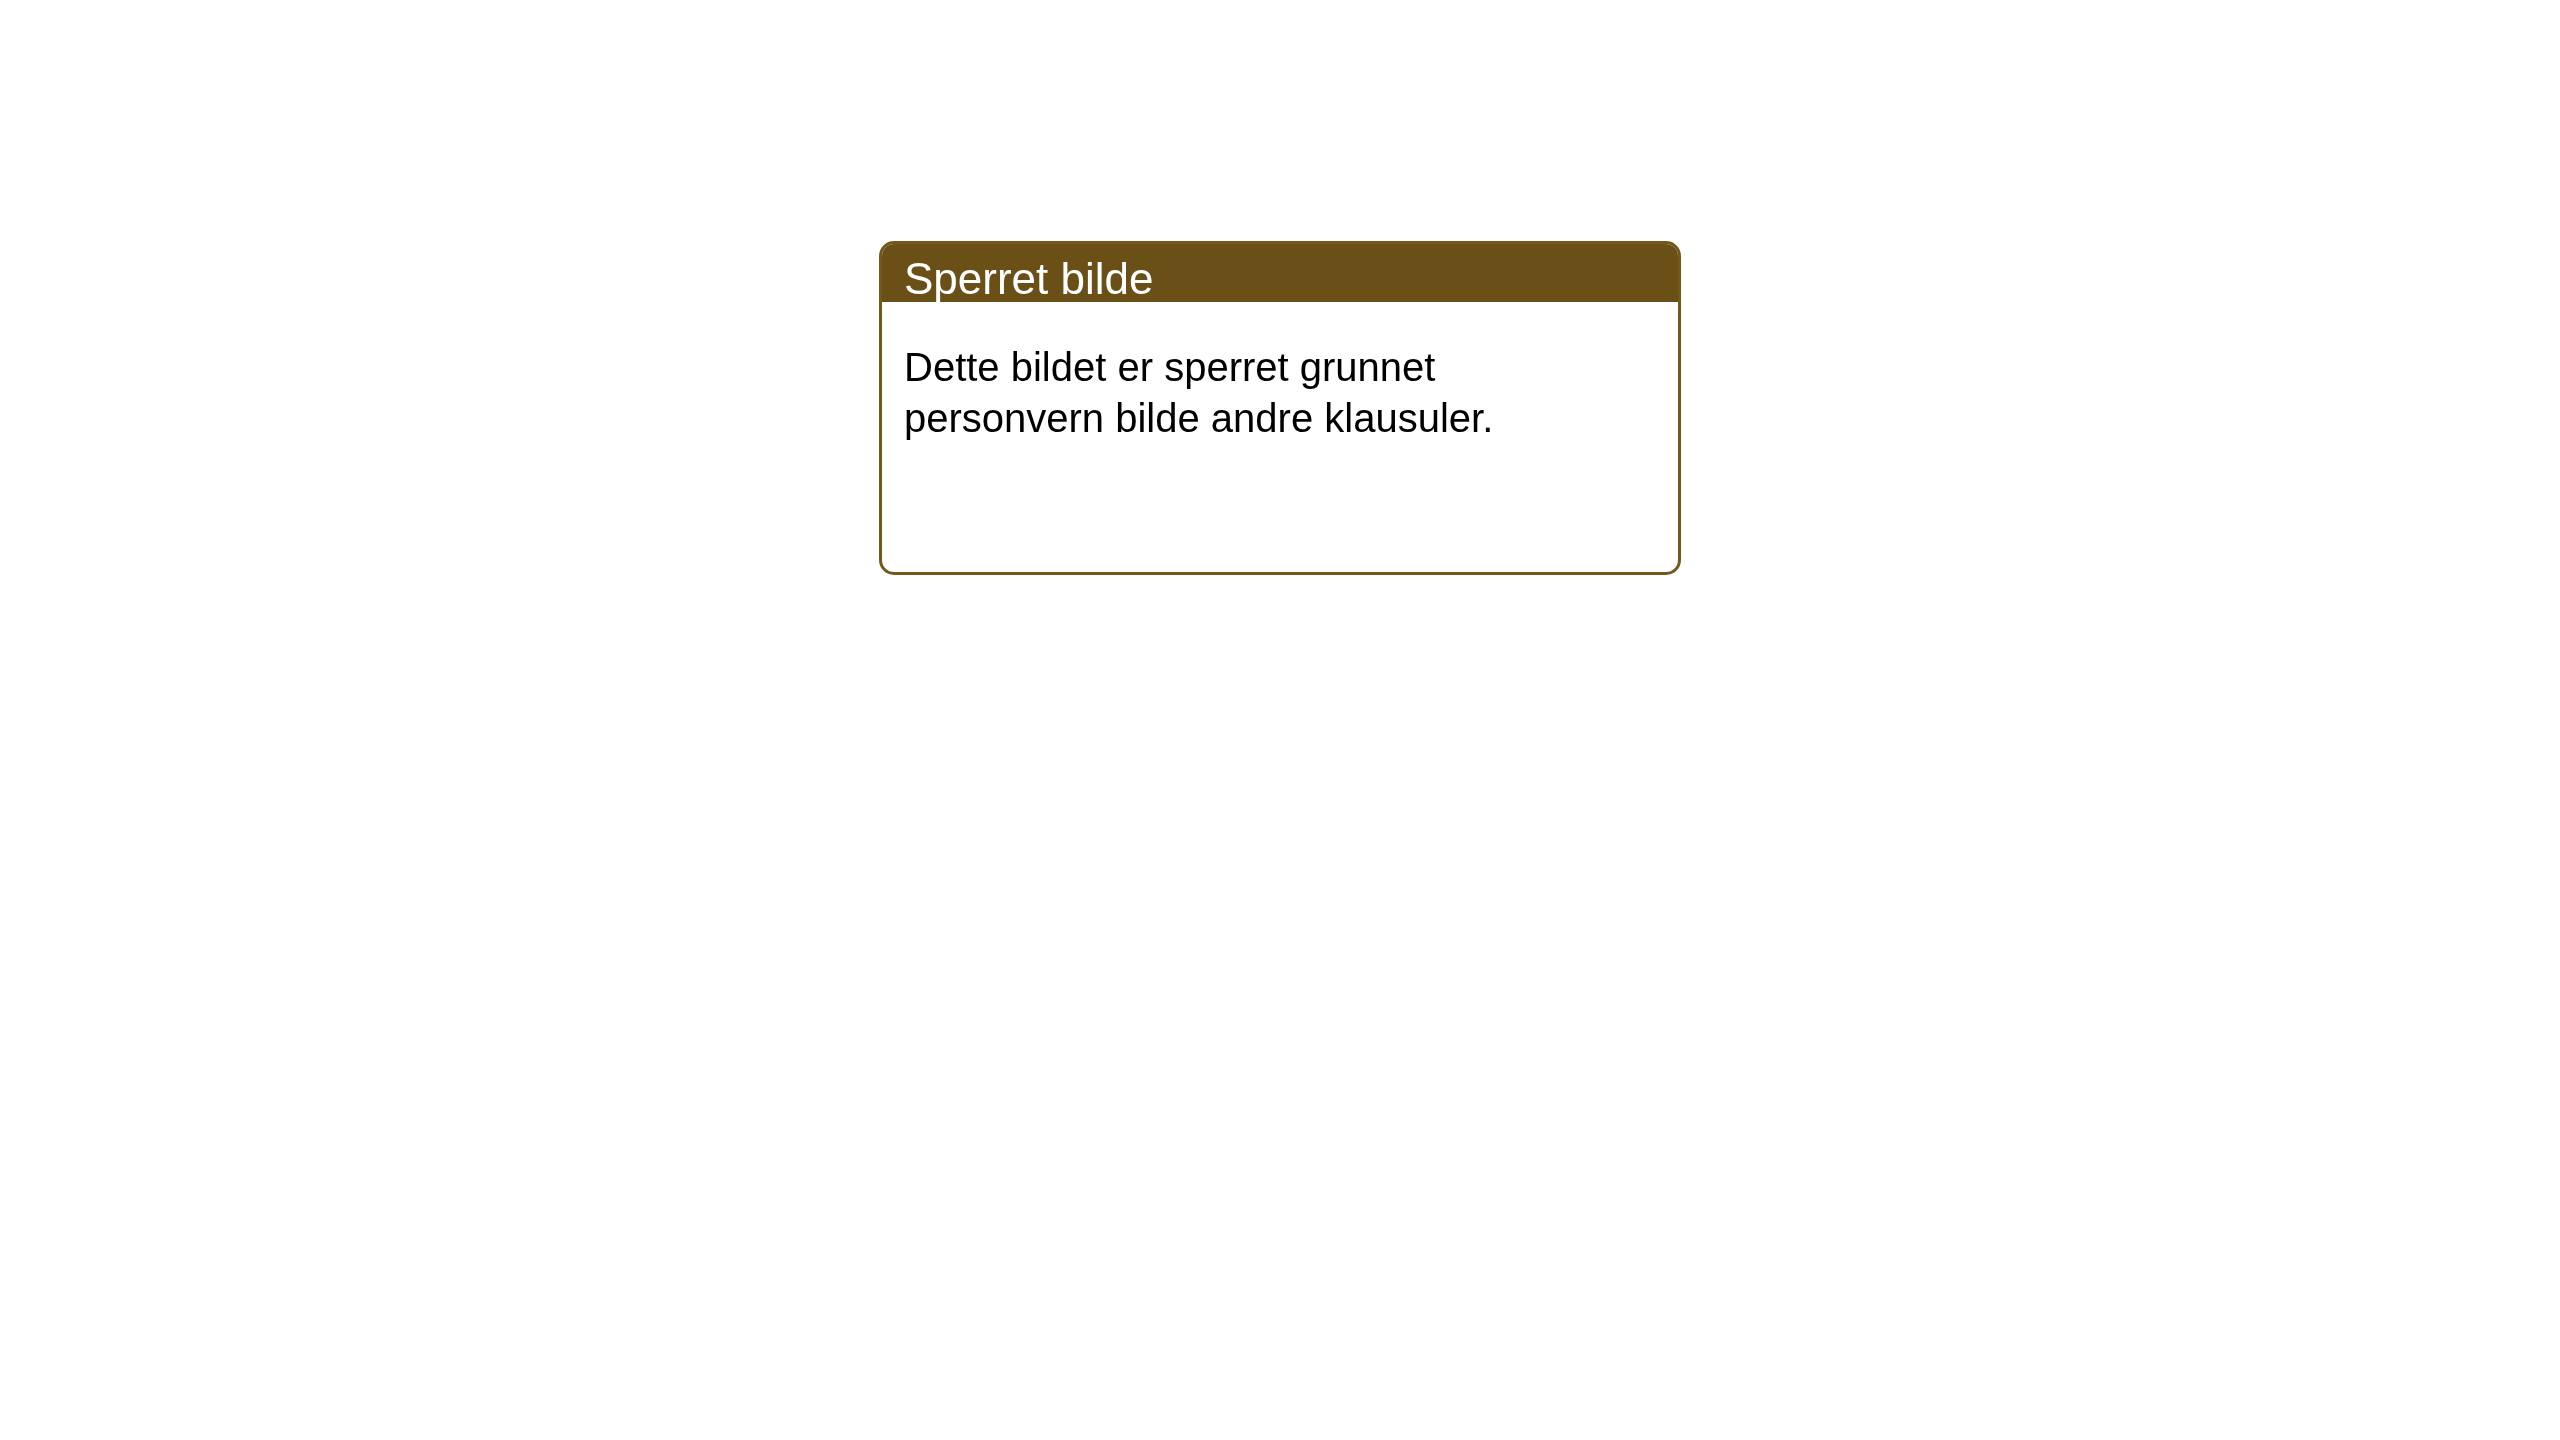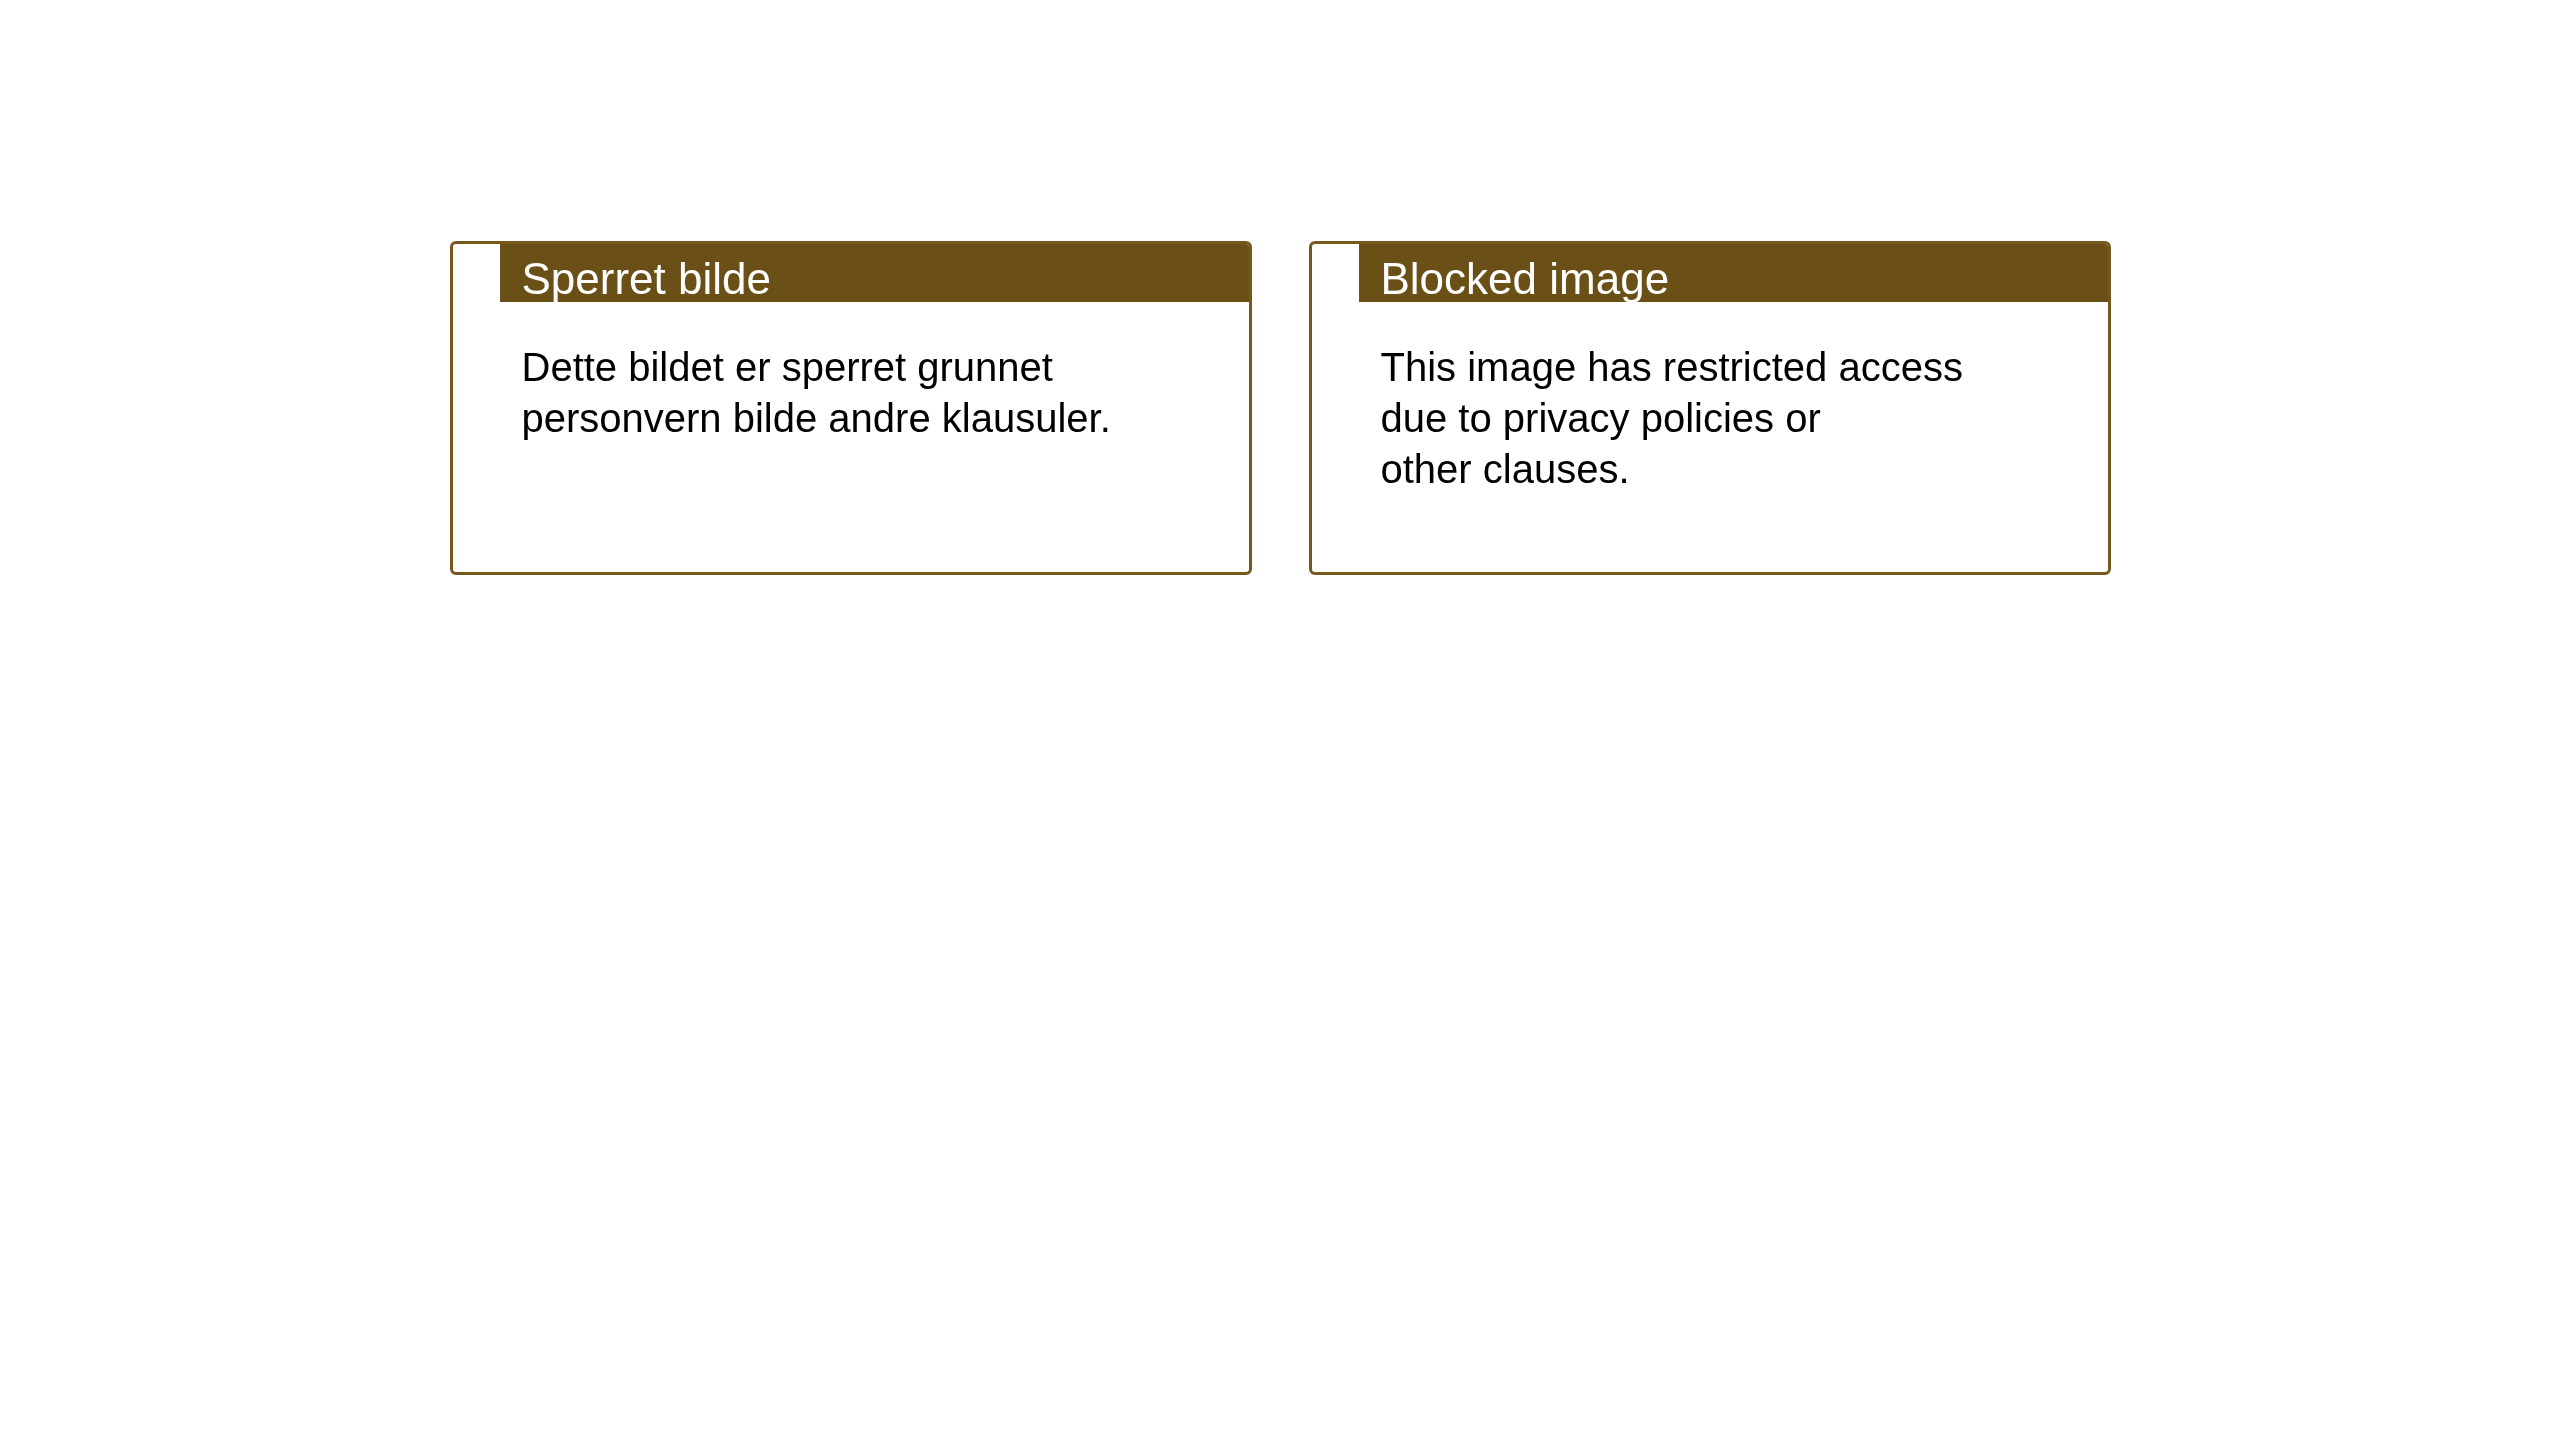--- a/index.html
+++ b/index.html
@@ -21,23 +21,22 @@
     display: flex;
     justify-content: center;
     gap: 57px;
     padding-top: 241px;
   }
   .card {
     width: 802px;
     height: 334px;
     background: #ffffff;
     border: 3px solid var(--border-color);
-    border-radius: 6px;
+    border-radius: 15px;
     overflow: hidden;
-    padding-left: 47px;
   }
   .card-header {
     height: 58px;
     background: var(--header-bg);
     color: var(--header-text-color);
     display: flex;
     align-items: center;
     padding: 10px 0 0 22px;
     font-size: 44px;
     line-height: 51px;
@@ -60,25 +59,15 @@
     <article class="card">
       <header class="card-header">
         <span>Sperret bilde</span>
       </header>
       <div class="card-body">
         <div class="body-line">Dette bildet er sperret grunnet</div>
         <div class="body-line">personvern bilde andre klausuler.</div>
       </div>
     </article>
 
-    <article class="card">
-      <header class="card-header">
-        <span>Blocked image</span>
-      </header>
-      <div class="card-body">
-        <div class="body-line">This image has restricted access</div>
-        <div class="body-line">due to privacy policies or</div>
-        <div class="body-line">other clauses.</div>
-      </div>
-    </article>
 
   </section>
 </main>
 
 </body></html>

